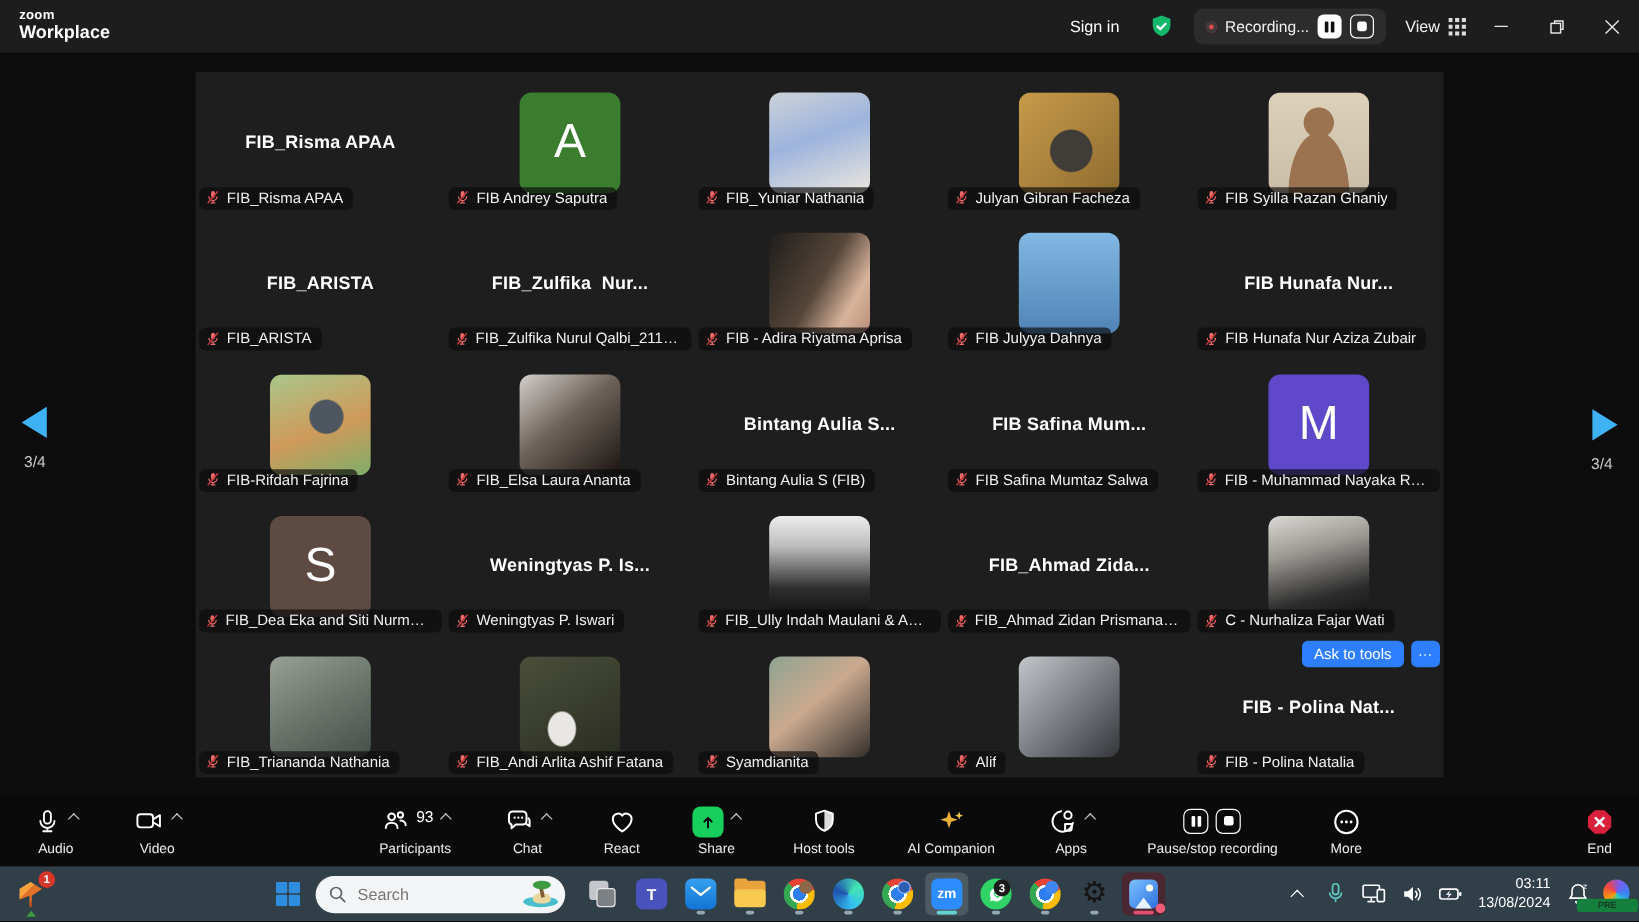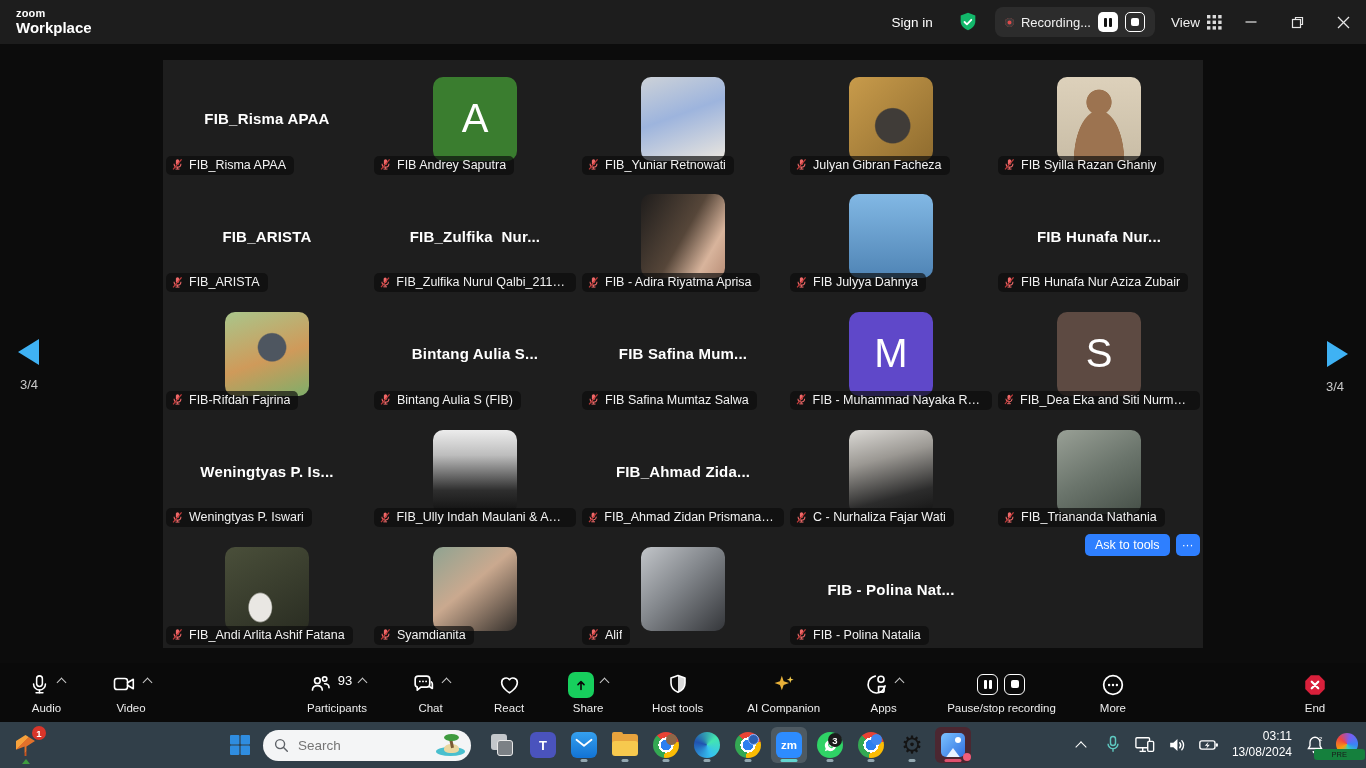--- a/index.html
+++ b/index.html
@@ -44,21 +44,21 @@
   #pageind-left{left:20px;top:377px;}
   #pageind-right{right:22px;top:379px;}
   #hovctl{position:absolute;left:922px;top:474px;display:flex;gap:6px;}
   .atu{background:#2e7fff;color:#fff;font-size:12.5px;padding:4px 10px;border-radius:5px;white-space:nowrap;}
   .atu-more{background:#2e7fff;color:#fff;font-size:12px;width:24px;display:flex;align-items:center;justify-content:center;border-radius:5px;}
 
   
   #toolbar{position:absolute;left:0;right:0;bottom:46px;height:59px;background:#0a0a0a;display:flex;align-items:center;}
   .tb-left{display:flex;gap:46px;margin-left:28px;}
   .tb-center{display:flex;gap:44px;margin:0 auto;}
-  .tb-right{margin-right:38px;margin-left:20px;}
+  .tb-right{margin-right:20px;margin-left:20px;}
   .tbtn{display:flex;flex-direction:column;align-items:center;gap:3px;color:#ededed;}
   .tb-top{height:27px;display:flex;align-items:flex-start;gap:5px;}
   .tbtn .lbl{font-size:11.5px;white-space:nowrap;}
   .pcount{font-size:13px;color:#fff;margin-top:1px;}
   .chev{width:7px;height:7px;border-left:1.6px solid #c9c9c9;border-top:1.6px solid #c9c9c9;transform:rotate(45deg);margin-top:7px;margin-left:2px;}
   .share-chip{width:26px;height:26px;border-radius:7px;background:#17cf5d;display:flex;align-items:center;justify-content:center;}
   .chipgrp{display:flex;gap:6px;align-items:center;margin-top:2px;}
   .chip{width:21px;height:21px;border:1.7px solid #fff;border-radius:6px;display:flex;align-items:center;justify-content:center;gap:2.5px;}
   .chip .bar{width:2.6px;height:9px;background:#fff;border-radius:1px;}
   .chip .sq{width:8px;height:8px;background:#fff;border-radius:2px;}
@@ -217,21 +217,21 @@
         <div class="tile">
           <div class="avatar" style="background: linear-gradient(160deg, rgb(205, 210, 216) 0%, rgb(157, 180, 221) 45%, rgb(236, 231, 222) 100%);"></div>
           <div class="pill">
             <svg viewBox="0 0 16 16" width="13" height="13">
               <rect x="6" y="1.5" width="4" height="7" rx="2" fill="#ef6a6a"></rect>
               <path d="M3.8 7a4.2 4.2 0 0 0 8.4 0" fill="none" stroke="#ef6a6a" stroke-width="1.3"></path>
               <line x1="8" y1="11.3" x2="8" y2="13.3" stroke="#ef6a6a" stroke-width="1.3"></line>
               <line x1="5.6" y1="13.6" x2="10.4" y2="13.6" stroke="#ef6a6a" stroke-width="1.3"></line>
               <line x1="2.6" y1="14" x2="13" y2="1.6" stroke="#c43b3b" stroke-width="1.5"></line>
             </svg>
-            <span class="nm">FIB_Yuniar Retnowati</span>
+            <span class="nm">FIB_Yuniar Nathania</span>
           </div>
         </div>
         <div class="tile">
           <div class="avatar" style="background: radial-gradient(circle at 52% 58%, rgb(64, 60, 56) 0px, rgb(64, 60, 56) 26%, rgba(0, 0, 0, 0) 28%), linear-gradient(135deg, rgb(200, 155, 75), rgb(143, 108, 47));"></div>
           <div class="pill">
             <svg viewBox="0 0 16 16" width="13" height="13">
               <rect x="6" y="1.5" width="4" height="7" rx="2" fill="#ef6a6a"></rect>
               <path d="M3.8 7a4.2 4.2 0 0 0 8.4 0" fill="none" stroke="#ef6a6a" stroke-width="1.3"></path>
               <line x1="8" y1="11.3" x2="8" y2="13.3" stroke="#ef6a6a" stroke-width="1.3"></line>
               <line x1="5.6" y1="13.6" x2="10.4" y2="13.6" stroke="#ef6a6a" stroke-width="1.3"></line>
@@ -322,20 +322,33 @@
           <div class="avatar" style="background: radial-gradient(circle at 56% 42%, rgb(78, 86, 96) 0px, rgb(78, 86, 96) 20%, rgba(0, 0, 0, 0) 22%), linear-gradient(160deg, rgb(169, 198, 139) 0%, rgb(207, 154, 90) 55%, rgb(127, 174, 106) 100%);"></div>
           <div class="pill">
             <svg viewBox="0 0 16 16" width="13" height="13">
               <rect x="6" y="1.5" width="4" height="7" rx="2" fill="#ef6a6a"></rect>
               <path d="M3.8 7a4.2 4.2 0 0 0 8.4 0" fill="none" stroke="#ef6a6a" stroke-width="1.3"></path>
               <line x1="8" y1="11.3" x2="8" y2="13.3" stroke="#ef6a6a" stroke-width="1.3"></line>
               <line x1="5.6" y1="13.6" x2="10.4" y2="13.6" stroke="#ef6a6a" stroke-width="1.3"></line>
               <line x1="2.6" y1="14" x2="13" y2="1.6" stroke="#c43b3b" stroke-width="1.5"></line>
             </svg>
             <span class="nm">FIB-Rifdah Fajrina</span>
+          </div>
+        </div>
+        <div class="tile">
+          <div class="avatar" style="background: linear-gradient(140deg, rgb(212, 208, 203) 0%, rgb(110, 99, 91) 45%, rgb(26, 20, 17) 100%);"></div>
+          <div class="pill">
+            <svg viewBox="0 0 16 16" width="13" height="13">
+              <rect x="6" y="1.5" width="4" height="7" rx="2" fill="#ef6a6a"></rect>
+              <path d="M3.8 7a4.2 4.2 0 0 0 8.4 0" fill="none" stroke="#ef6a6a" stroke-width="1.3"></path>
+              <line x1="8" y1="11.3" x2="8" y2="13.3" stroke="#ef6a6a" stroke-width="1.3"></line>
+              <line x1="5.6" y1="13.6" x2="10.4" y2="13.6" stroke="#ef6a6a" stroke-width="1.3"></line>
+              <line x1="2.6" y1="14" x2="13" y2="1.6" stroke="#c43b3b" stroke-width="1.5"></line>
+            </svg>
+            <span class="nm">FIB_Elsa Laura Ananta</span>
           </div>
         </div>
         <div class="tile">
           <div class="disp">Bintang Aulia S...</div>
           <div class="pill">
             <svg viewBox="0 0 16 16" width="13" height="13">
               <rect x="6" y="1.5" width="4" height="7" rx="2" fill="#ef6a6a"></rect>
               <path d="M3.8 7a4.2 4.2 0 0 0 8.4 0" fill="none" stroke="#ef6a6a" stroke-width="1.3"></path>
               <line x1="8" y1="11.3" x2="8" y2="13.3" stroke="#ef6a6a" stroke-width="1.3"></line>
               <line x1="5.6" y1="13.6" x2="10.4" y2="13.6" stroke="#ef6a6a" stroke-width="1.3"></line>

